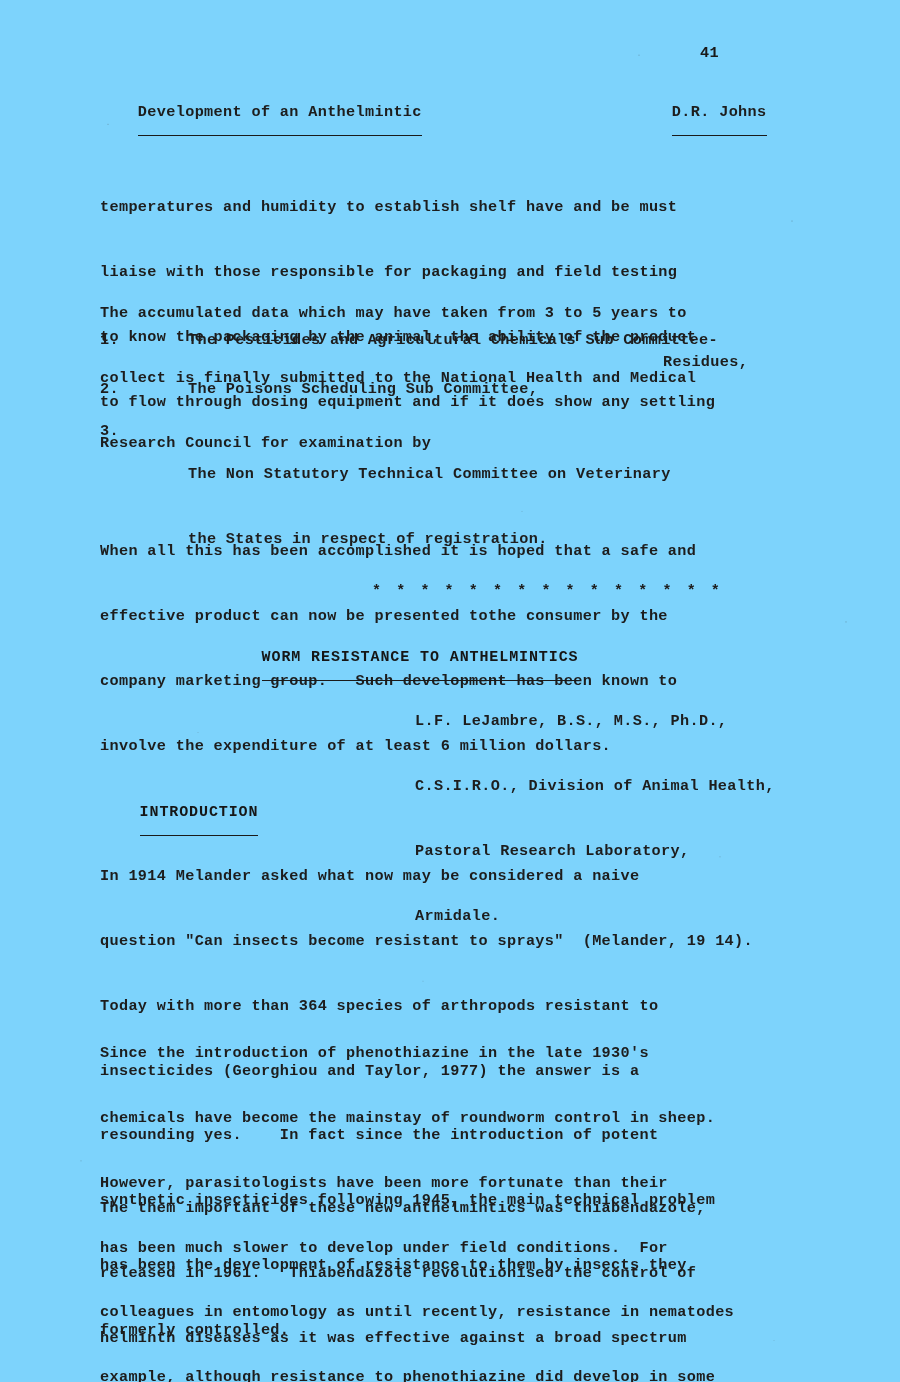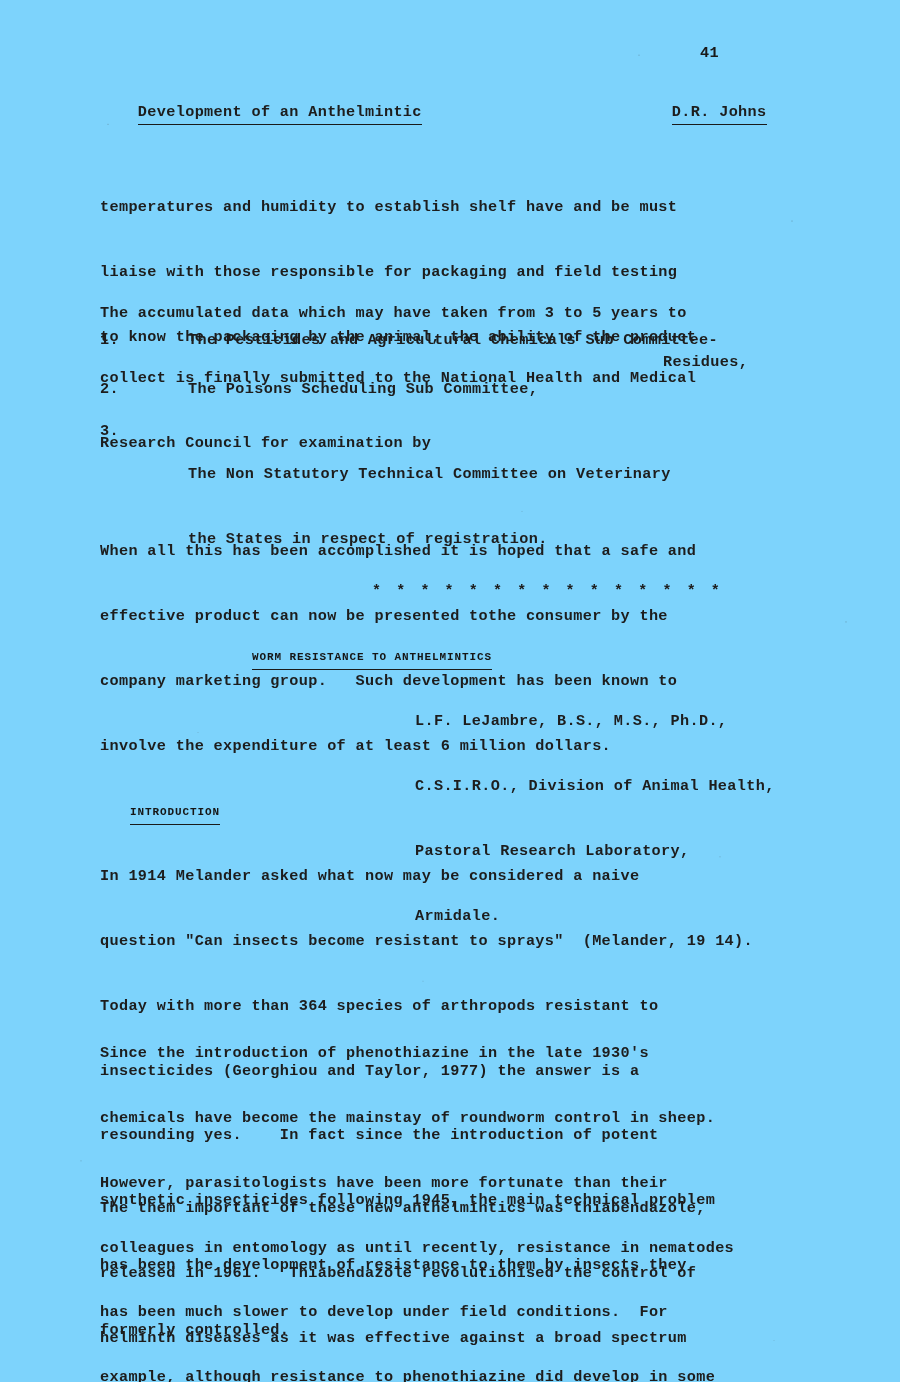--- a/index.html
+++ b/index.html
@@ -46,30 +46,30 @@
   .tw {
     font-family: "Liberation Mono", "DejaVu Sans Mono", monospace;
     font-size: 15.2px;
     line-height: 21.6px;
     letter-spacing: .35px;
     white-space: pre;
     color: #1d1d1d;
   }
   .tw-head {
     font-family: "Liberation Mono", "DejaVu Sans Mono", monospace;
-    font-size: 11px;
+    font-size: 15px;
     line-height: 21.6px;
     letter-spacing: .9px;
     white-space: pre;
     color: #161616;
   }
   .uline {
     display: inline-block;
     border-bottom: 1.6px solid #1a1a1a;
-    padding-bottom: 1px;
+    padding-bottom: 12px;
   }
   .stars {
     letter-spacing: 3.1px;
     font-size: 15px;
   }
   .pageno {
     font-family: "Liberation Mono", "DejaVu Sans Mono", monospace;
     font-size: 15.2px;
     letter-spacing: .5px;
   }
@@ -85,20 +85,21 @@
     <span class="uline">Development of an Anthelmintic</span>
   </div>
   <div class="abs tw" style="left:634px; top:80px;">
     <span class="uline">D.R. Johns</span>
   </div>
 
   <div class="abs tw" style="left:100px; top:154px;">
     <div>temperatures and humidity to establish shelf have and be must</div>
     <div>liaise with those responsible for packaging and field testing</div>
     <div>to know the packaging by the animal, the ability of the product</div>
+    <div>to flow through dosing equipment and if it does show any settling</div>
   </div>
 
   <div class="abs tw" style="left:100px; top:260px;">
     <div>The accumulated data which may have taken from 3 to 5 years to</div>
     <div>collect is finally submitted to the National Health and Medical</div>
     <div>Research Council for examination by</div>
   </div>
 
   <div class="abs tw" style="left:100px; top:330px;">1.</div>
   <div class="abs tw" style="left:188px; top:330px;">The Pesticides and Agricultural Chemicals Sub Committee-</div>
@@ -145,22 +146,22 @@
     <div>resounding yes.    In fact since the introduction of potent</div>
     <div>synthetic insecticides following 1945, the main technical problem</div>
     <div>has been the development of resistance to them by insects they</div>
     <div>formerly controlled.</div>
   </div>
 
   <div class="abs tw" style="left:100px; top:1000px;">
     <div>Since the introduction of phenothiazine in the late 1930's</div>
     <div>chemicals have become the mainstay of roundworm control in sheep.</div>
     <div>However, parasitologists have been more fortunate than their</div>
+    <div>has been much slower to develop under field conditions.  For</div>
     <div>colleagues in entomology as until recently, resistance in nematodes</div>
-    <div>has been much slower to develop under field conditions.  For</div>
     <div>example, although resistance to phenothiazine did develop in some</div>
     
     
     
   </div>
 
   <div class="abs tw" style="left:100px; top:1155px;">
     <div>The them important of these new anthelmintics was thiabendazole,</div>
     <div>released in 1961.   Thiabendazole revolutionised the control of</div>
     <div>helminth diseases as it was effective against a broad spectrum</div>

